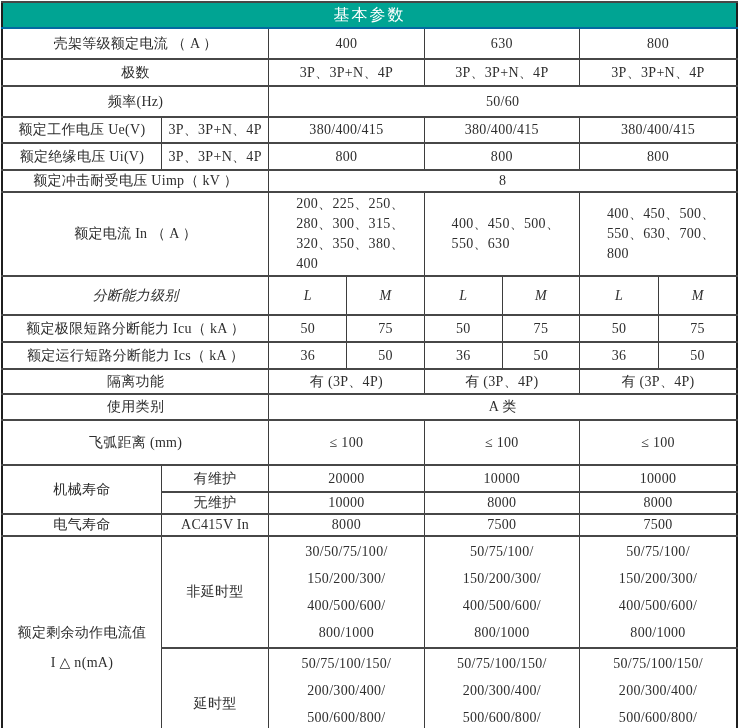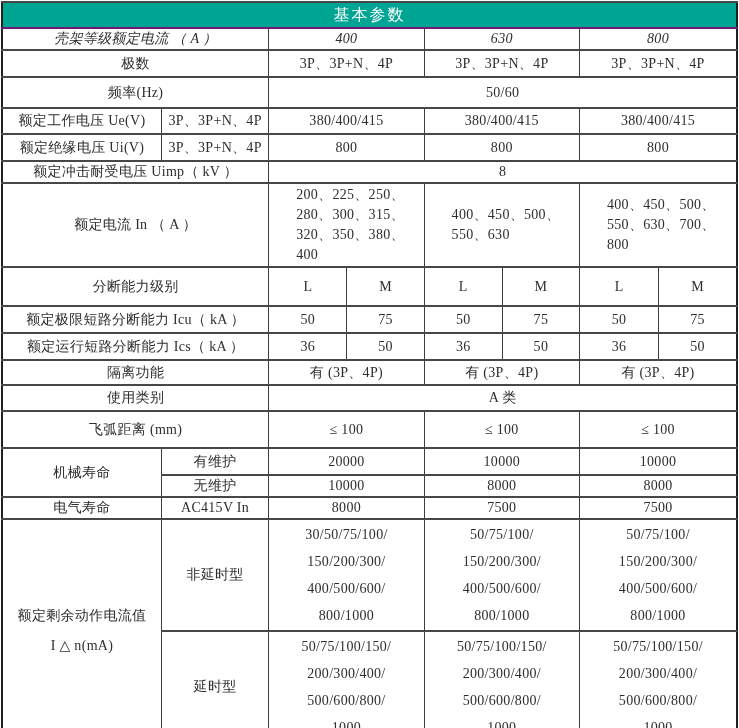--- a/index.html
+++ b/index.html
@@ -32,21 +32,21 @@
     color: #2e2e2e;
     padding: 1px 2px;
     letter-spacing: 0.3px;
     overflow: hidden;
   }
   table.spec td.title {
     background: #00a493;
     color: #ffffff;
     font-size: 16px;
     letter-spacing: 2px;
-    border-bottom: 2px solid #701a75;
+    border-bottom: 2px solid #0369a1;
   }
   table.spec td.left {
     text-align: left;
     padding-left: 27px;
     line-height: 20px;
   }
   table.spec td.tall {
     line-height: 27px;
   }
   table.spec td.gap {
@@ -65,21 +65,21 @@
       <col style="width:77px">
       <col style="width:78px">
       <col style="width:77px">
       <col style="width:79px">
       <col style="width:78px">
     </colgroup>
     <tbody>
         <tr style="height: 26px;">
           <td colspan="8" class="title">基本参数</td>
         </tr>
-        <tr style="height: 22px; font-style: italic;">
+        <tr style="height: 31px;">
           <td colspan="2">壳架等级额定电流 （ A ）</td>
           <td colspan="2">400</td>
           <td colspan="2">630</td>
           <td colspan="2">800</td>
         </tr>
         <tr style="height: 27px;">
           <td colspan="2">极数</td>
           <td colspan="2">3P、3P+N、4P</td>
           <td colspan="2">3P、3P+N、4P</td>
           <td colspan="2">3P、3P+N、4P</td>
@@ -117,21 +117,21 @@
           <td colspan="2" class="left">
             <div>400、450、500、</div>
             <div>550、630</div>
           </td>
           <td colspan="2" class="left">
             <div>400、450、500、</div>
             <div>550、630、700、</div>
             <div>800</div>
           </td>
         </tr>
-        <tr style="height: 39px;">
+        <tr style="height: 39px; font-style: italic;">
           <td colspan="2">分断能力级别</td>
           <td>L</td>
           <td>M</td>
           <td>L</td>
           <td>M</td>
           <td>L</td>
           <td>M</td>
         </tr>
         <tr style="height: 27px; margin-top: 16px;">
           <td colspan="2">额定极限短路分断能力 Icu（ kA ）</td>
@@ -154,21 +154,21 @@
         <tr style="height: 25px;">
           <td colspan="2">隔离功能</td>
           <td colspan="2">有 (3P、4P)</td>
           <td colspan="2">有 (3P、4P)</td>
           <td colspan="2">有 (3P、4P)</td>
         </tr>
         <tr style="height: 26px;">
           <td colspan="2">使用类别</td>
           <td colspan="6">A 类</td>
         </tr>
-        <tr style="height: 37px;">
+        <tr style="height: 45px;">
           <td colspan="2">飞弧距离 (mm)</td>
           <td colspan="2">≤ 100</td>
           <td colspan="2">≤ 100</td>
           <td colspan="2">≤ 100</td>
         </tr>
         <tr style="height: 27px;">
           <td rowspan="2">机械寿命</td>
           <td>有维护</td>
           <td colspan="2">20000</td>
           <td colspan="2">10000</td>

